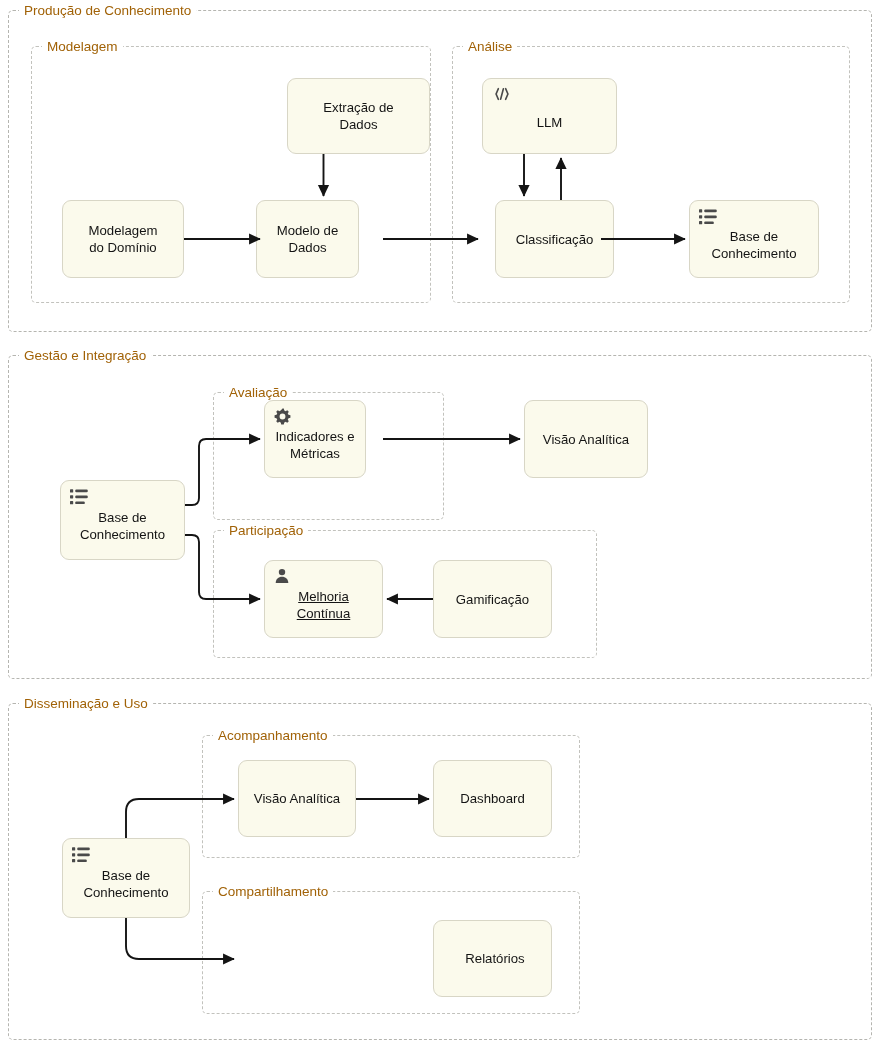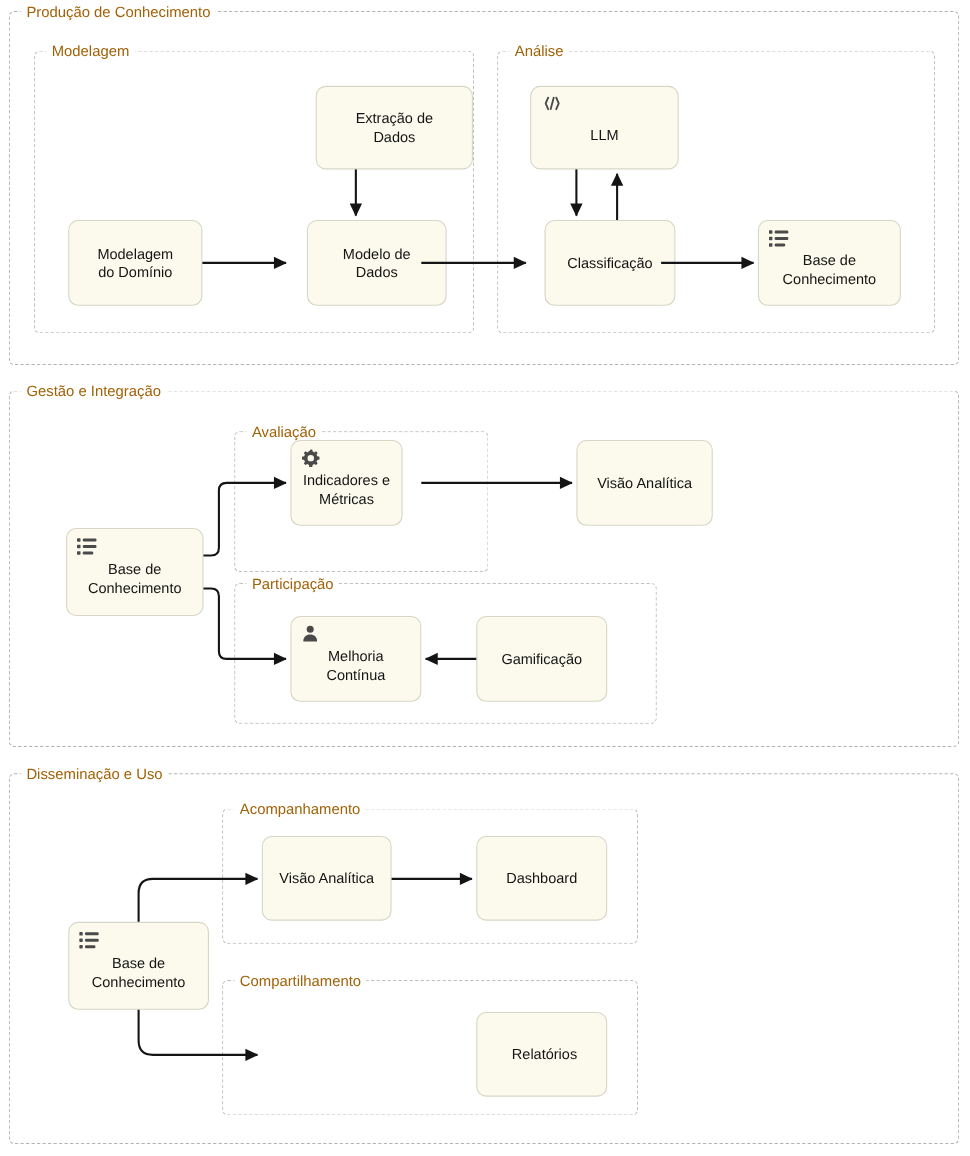--- a/index.html
+++ b/index.html
@@ -91,21 +91,21 @@
   <div class="node" style="left:264px;top:78px;width:143px;height:76px;margin-left:23px;">
     <span class="lbl">Extração de
 Dados</span>
   </div>
 
   <div class="node" style="left:62px;top:200px;width:122px;height:78px;">
     <span class="lbl">Modelagem
 do Domínio</span>
   </div>
 
-  <div class="node" style="left:279px;top:200px;width:127px;height:78px;align-items:center;">
+  <div class="node" style="left:256px;top:200px;width:103px;height:78px;align-items:center;">
     <span class="lbl">Modelo de
 Dados</span>
   </div>
 
   <div class="node has-icon" style="left:482px;top:78px;width:135px;height:76px;">
     <span class="node-icon">
       <svg viewBox="0 0 20 20" width="20" height="16" fill="none" stroke="currentColor" stroke-width="2.1" stroke-linecap="round" stroke-linejoin="round">
         <path d="M5.4 3.4 L2.6 10 L5.4 16.6"></path>
         <path d="M14.6 3.4 L17.4 10 L14.6 16.6"></path>
         <path d="M11.7 3.6 L8.3 16.4"></path>
@@ -167,21 +167,21 @@
       </svg>
     </span>
     <span class="lbl">Indicadores e
 Métricas</span>
   </div>
 
   <div class="node" style="left:524px;top:400px;width:124px;height:78px;">
     <span class="lbl">Visão Analítica</span>
   </div>
 
-  <div class="node has-icon" style="left:264px;top:560px;width:119px;height:78px;">
+  <div class="node has-icon" style="left:264px;top:560px;width:119px;height:78px;text-decoration:underline;">
     <span class="node-icon">
       <svg viewBox="0 0 18 18" width="16" height="16" fill="currentColor">
         <circle cx="9" cy="4.6" r="3.6"></circle>
         <path d="M1.9 17 C1.9 12.4 5.0 9.8 9 9.8 C13 9.8 16.1 12.4 16.1 17 Z"></path>
       </svg>
     </span>
     <span class="lbl">Melhoria
 Contínua</span>
   </div>
 

